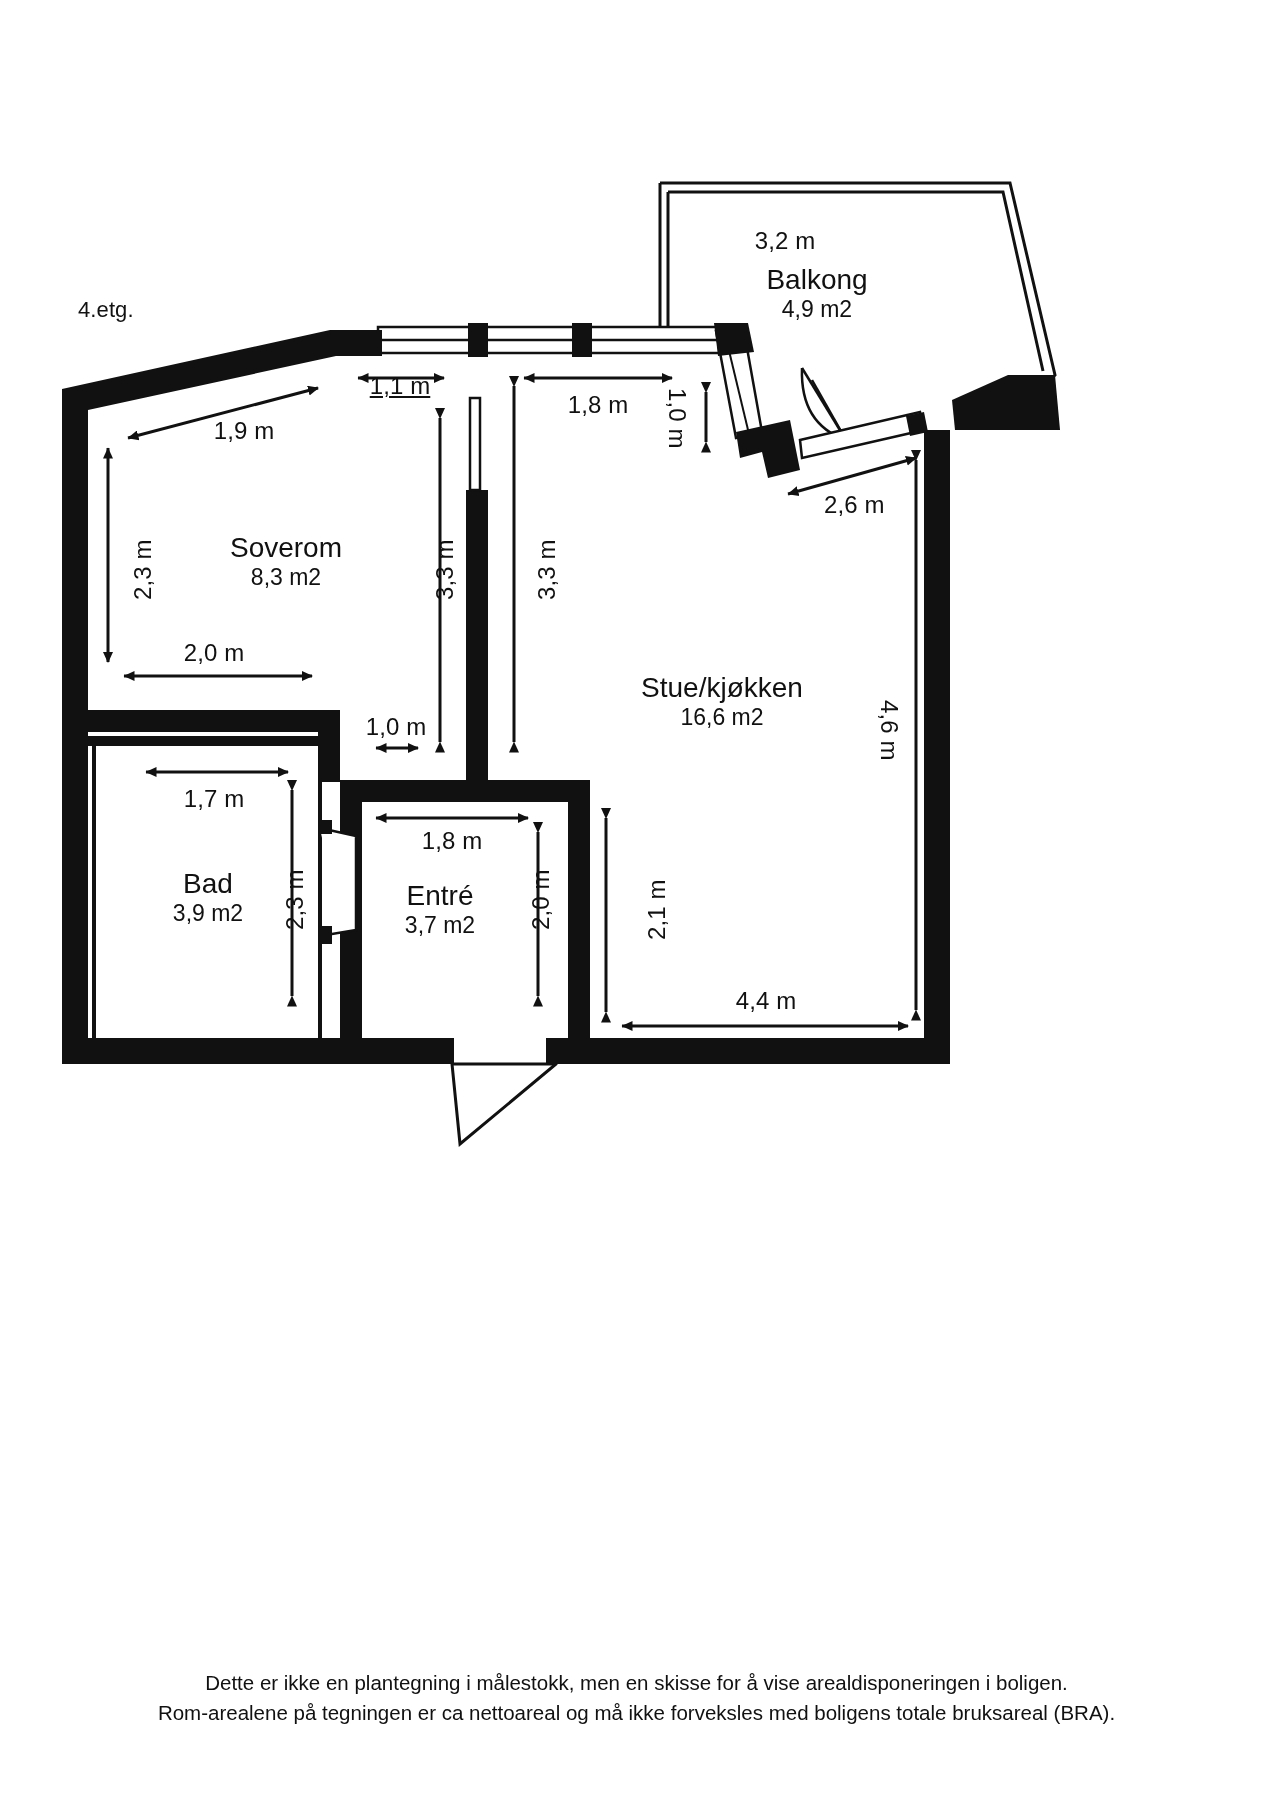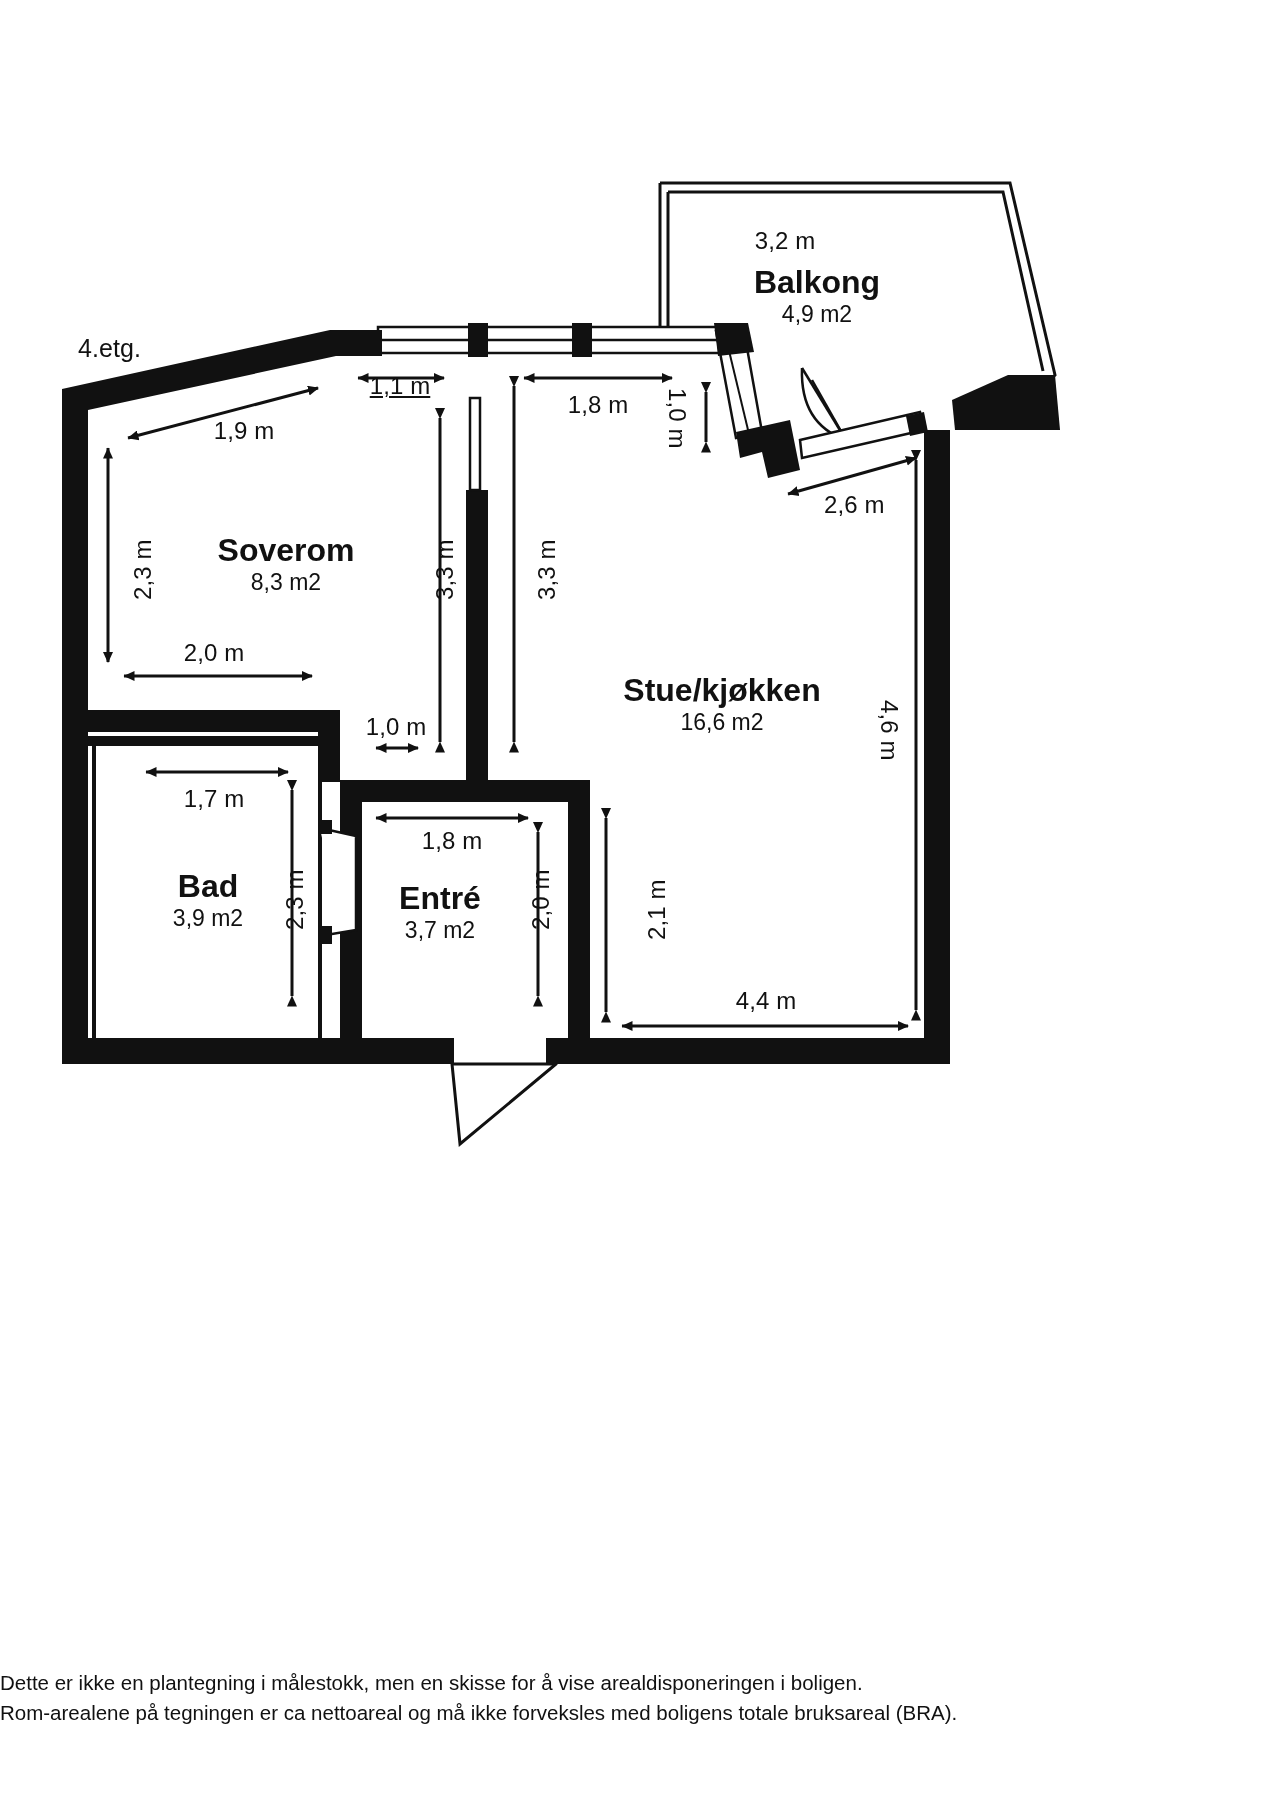--- a/index.html
+++ b/index.html
@@ -30,27 +30,25 @@
   
   .lbl {
     position: absolute;
     white-space: nowrap;
     font-family: "Liberation Sans", sans-serif;
     color: #111111;
     line-height: 1.12;
     letter-spacing: 0.1px;
   }
   .floor-label {
-    font-size: 25px;
-    margin-top: 36px;
+    font-size: 22px;
   }
   .room-name {
-    font-size: 32px;
+    font-size: 28px;
     text-align: center;
-    font-weight: bold;
   }
   .room-area {
     font-size: 23px;
     text-align: center;
   }
   .dim {
     font-size: 24px;
   }
   .rot90 {
     transform: rotate(-90deg);
@@ -89,21 +87,21 @@
     color: #2b5481;
     margin-top: 7px;
     transform: scaleX(0.88);
     transform-origin: left center;
   }
   #disclaimer {
     position: absolute;
     left: 0;
     top: 1668px;
     width: 1273px;
-    text-align: left;
+    text-align: center;
     font-size: 20.5px;
     line-height: 1.45;
     color: #111111;
   }
   #disclaimer div { white-space: nowrap; }
 </style>
 </head>
 <body>
 
 <div id="page">

